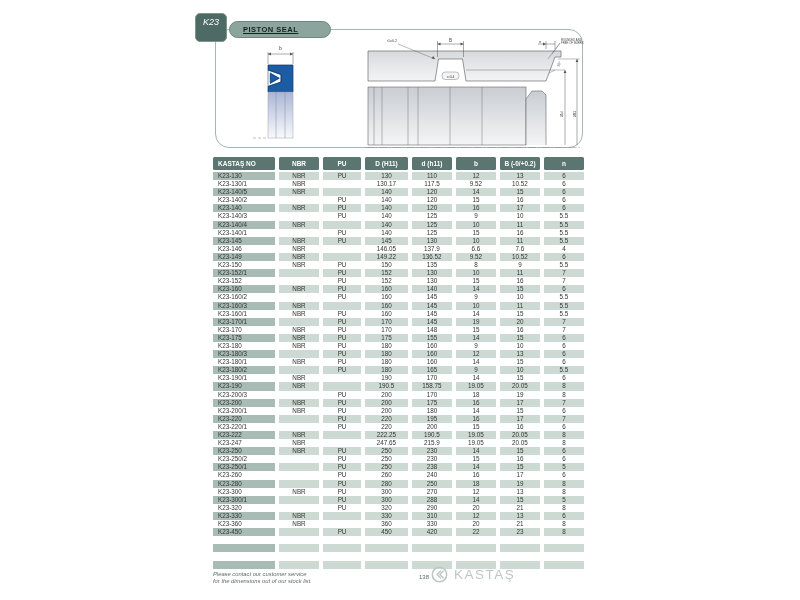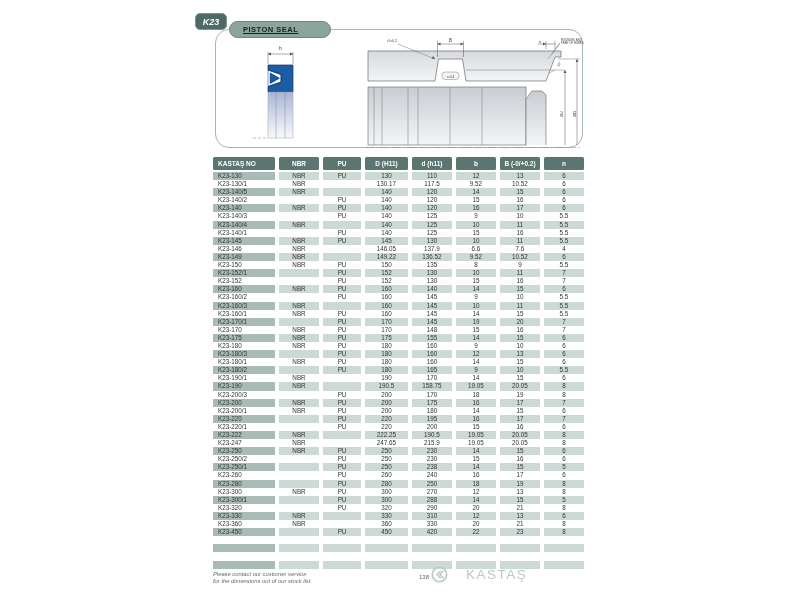--- a/index.html
+++ b/index.html
@@ -3,23 +3,23 @@
 <meta charset="utf-8">
 <style>
   * { box-sizing: border-box; margin: 0; padding: 0; }
   html,body { width:800px; height:600px; background:#fff; font-family:"Liberation Sans", sans-serif; position:relative; overflow:hidden; }
   :root{
     --header:#5b7570; --badge:#4d6a65; --pill:#8ba59d;
     --row_shaded:#cdd9d3; --row_shaded_first:#a8bbb4;
     --panel_border:#a4b7b1; --seal_blue:#1c5ca5;
     --footer_text:#5d6d69; --logo:#bcc8c3; --text:#333333;
   }
-  .badge{ position:absolute; left:195px; top:13px; width:32px; height:17px;
+  .badge{ position:absolute; left:195px; top:13px; width:32px; height:29px;
     background:var(--badge); border:1px solid #7e948f; border-radius:5px;
-    color:#fff; font-size:9px; font-weight:bold; font-style:italic;
+    color:#fff; font-size:9px; font-weight:normal; font-style:italic;
     text-align:center; line-height:17px; z-index:3; }
   .pill{ position:absolute; left:229px; top:21px; width:102px; height:17px;
     background:var(--pill); border:1px solid #6d8781; border-radius:9px;
     color:#15211e; font-size:7.5px; font-weight:bold; letter-spacing:.5px;
     line-height:15px; padding-left:13px; z-index:2;text-decoration:underline; }
   .panel{ position:absolute; left:215px; top:29px; width:368px; height:119px;
     border:1px solid var(--panel_border); border-radius:14px; z-index:1; }
   .drawing{ position:absolute; z-index:1; }
   #seal-drawing{ left:235px; top:40px; }
   #install-drawing{ left:362px; top:37px; }
@@ -37,21 +37,21 @@
     overflow:hidden; white-space:nowrap; }
   .tcell.first{ text-align:left; padding-left:5px; }
   .trow.shaded .tcell{ background:var(--row_shaded); }
   .trow.shaded .tcell.first{ background:var(--row_shaded_first); }
 
   .footer-note{ position:absolute; left:213px; top:571px; font-size:5.8px;
     font-style:italic; color:var(--footer_text); line-height:7px; }
   .page-number{ position:absolute; left:419px; top:574px; font-size:6px; color:var(--footer_text); }
   .logo{ position:absolute; left:431px; top:566px; display:flex; align-items:center;
     color:var(--logo); }
-  .logo-text{ font-size:13.5px; letter-spacing:1.5px; margin-left:18px; }
+  .logo-text{ font-size:13.5px; letter-spacing:1.5px; margin-left:6px; }
 </style>
 </head>
 <body>
 
 <div class="badge">K23</div>
 <div class="pill">PISTON SEAL</div>
 <div class="panel"></div>
 
 <svg id="seal-drawing" class="drawing" width="110" height="105" viewBox="0 0 110 105">
   <defs>

